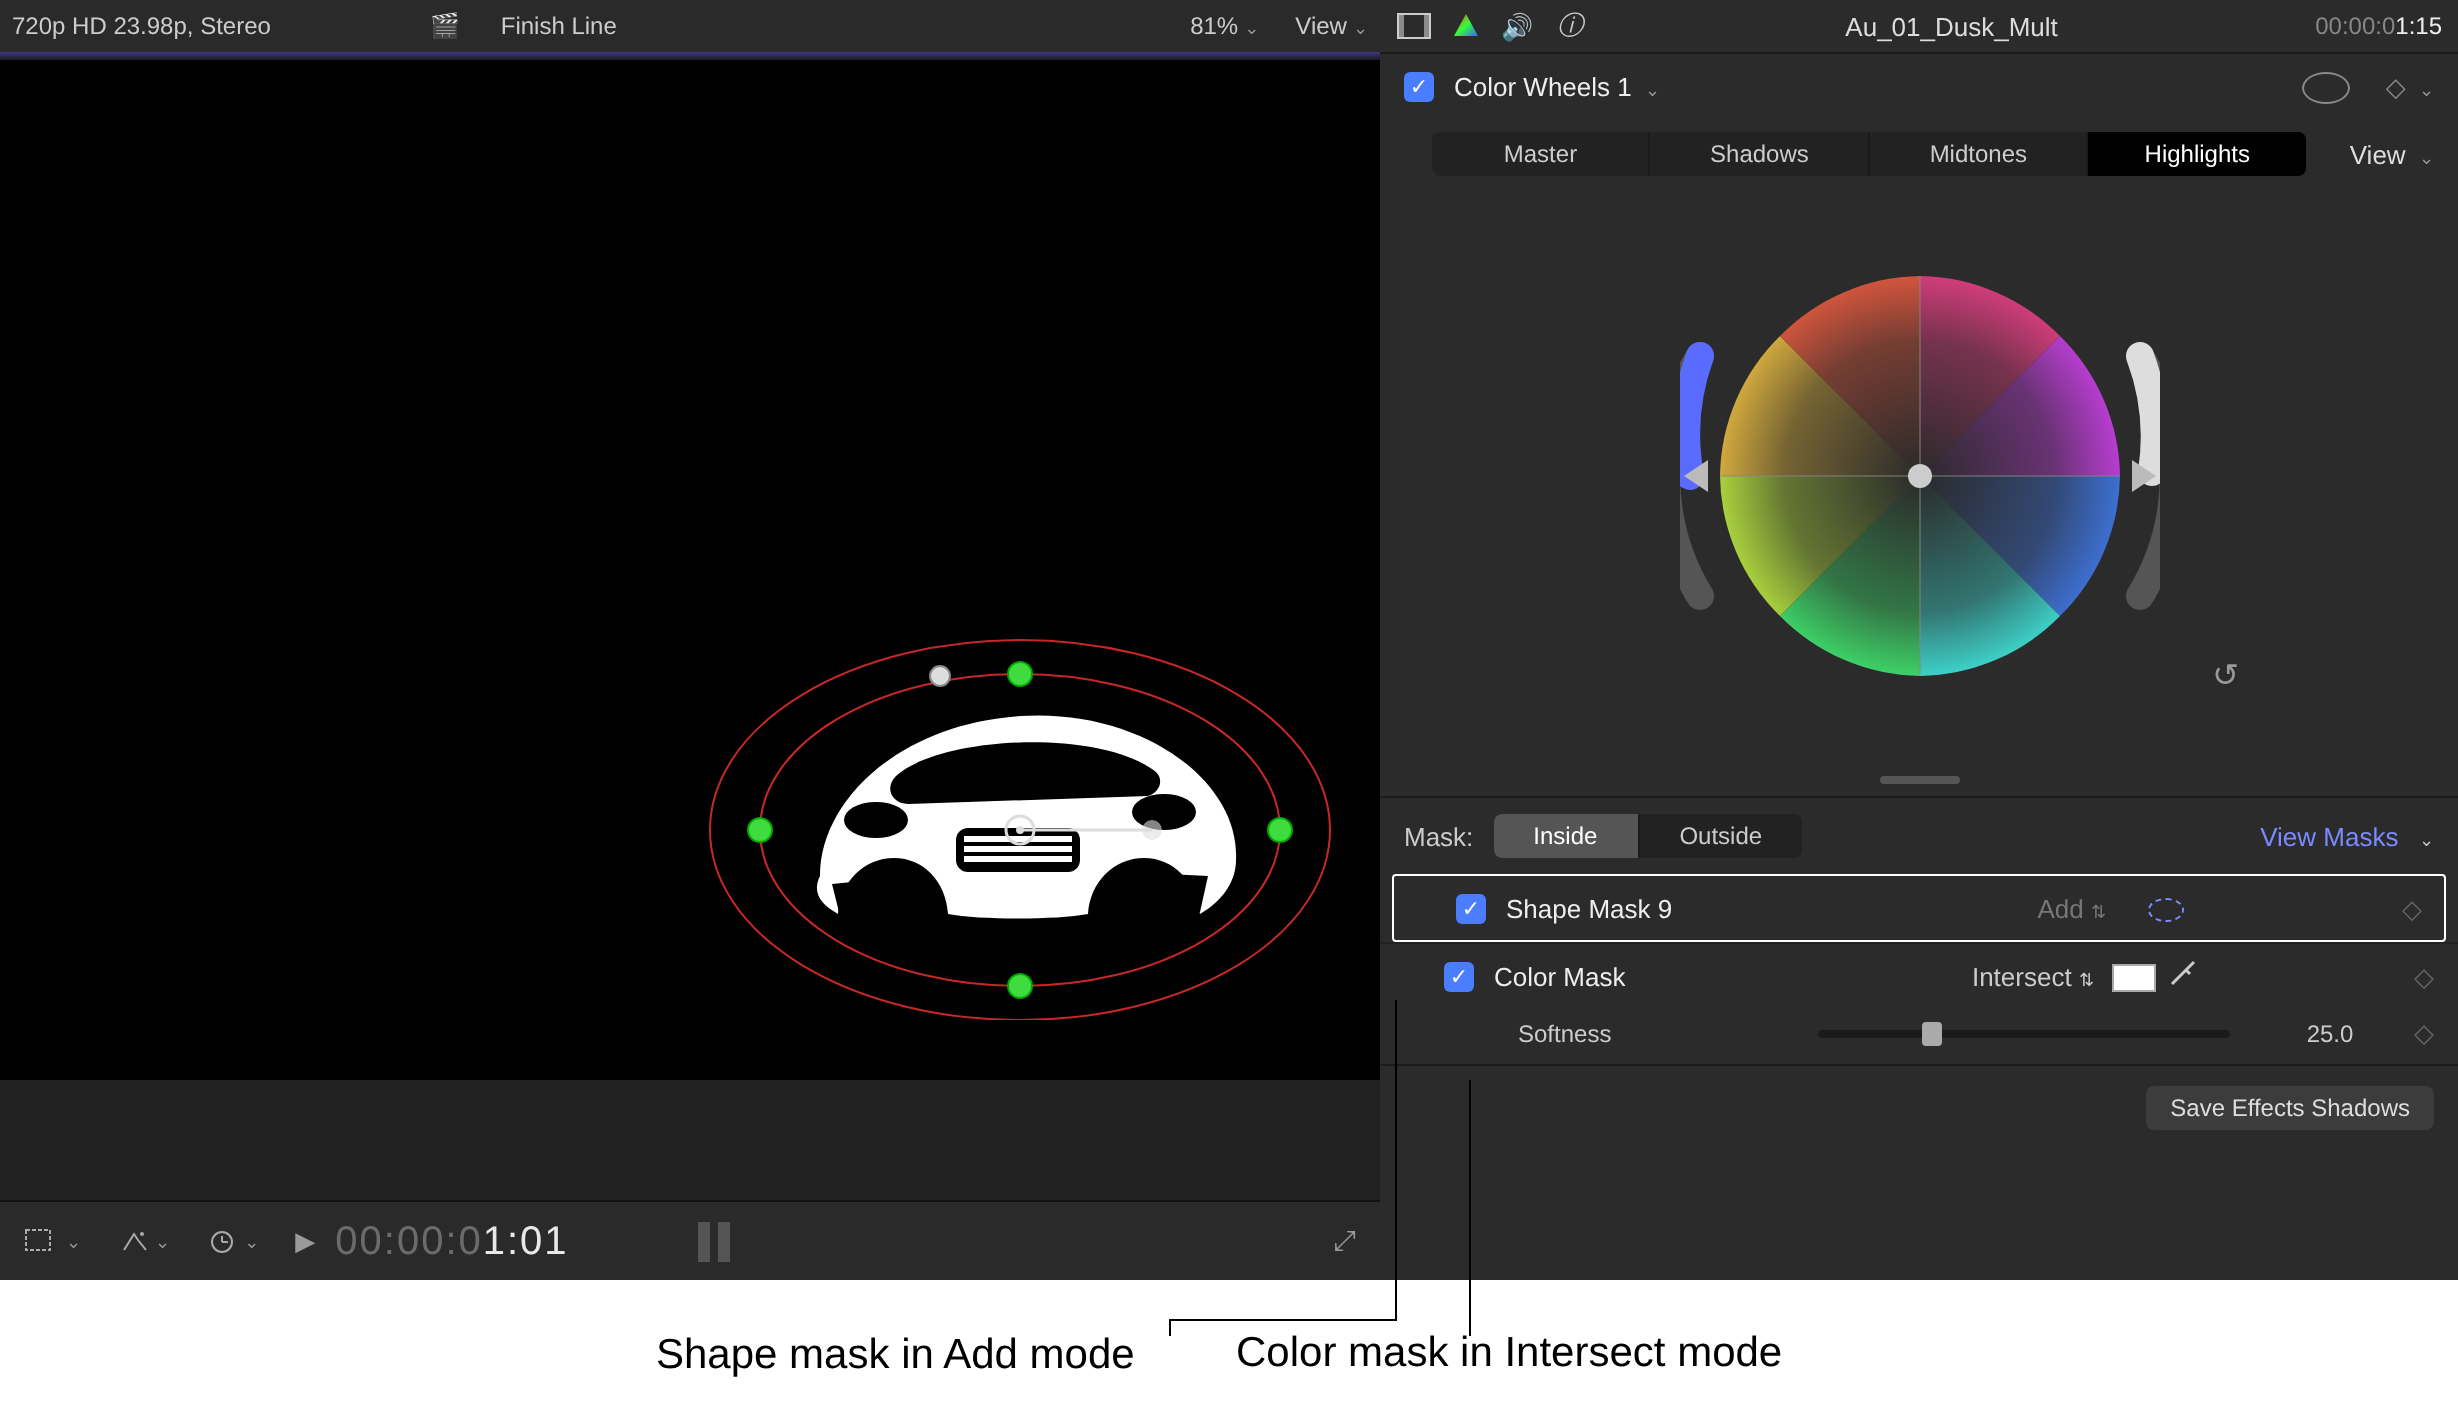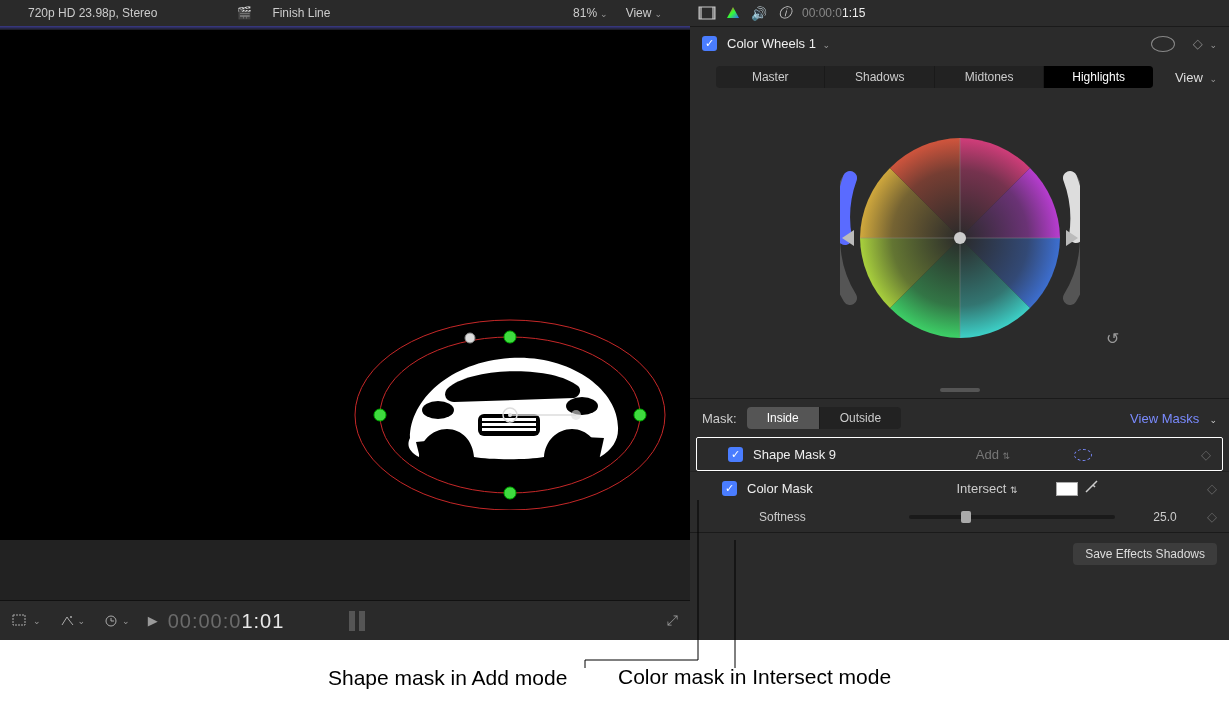--- a/index.html
+++ b/index.html
@@ -2,21 +2,21 @@
 <html><head>
 <meta charset="utf-8">
 <style>
 * { margin: 0; padding: 0; box-sizing: border-box; font-family: -apple-system, "Helvetica Neue", Arial, sans-serif; }
 body { background: #fff; width: 1229px; height: 702px; position: relative; overflow: hidden; }
 
 .app { position: absolute; top: 0; left: 0; width: 1229px; height: 640px; background: #1a1a1a; display: flex; }
 
 
 .viewer { width: 690px; background: #1c1c1c; display: flex; flex-direction: column; position: relative; }
-.viewer-header { height: 26px; background: #2a2a2a; display: flex; align-items: center; padding: 0 28px; color: #ccc; font-size: 12px; }
+.viewer-header { height: 26px; background: #2a2a2a; display: flex; align-items: center; padding: 0 6px; color: #ccc; font-size: 12px; }
 .vh-format { flex: 0 0 auto; }
 .vh-clap { margin-left: 80px; color: #999; }
 .vh-title { margin-left: 20px; flex: 1; }
 .vh-zoom { margin-right: 18px; }
 .vh-view { }
 .chev { font-size: 9px; margin-left: 3px; color: #999; }
 .viewer-strip { height: 4px; background: linear-gradient(#3a3a8a, #1a1a1a); }
 .viewer-canvas { flex: 1; background: #000; position: relative; }
 .canvas-car { position: absolute; left: 350px; top: 280px; width: 320px; height: 200px; }
 .canvas-car svg { width: 100%; height: 100%; }
@@ -64,21 +64,21 @@
 .seg-sm { display: flex; background: #222; border-radius: 4px; overflow: hidden; height: 22px; }
 .seg-sm div { padding: 0 20px; display: flex; align-items: center; font-size: 12px; color: #ccc; border-right: 1px solid #1a1a1a; }
 .seg-sm div:last-child { border-right: none; }
 .seg-sm .active { background: #555; color: #fff; }
 .view-masks { margin-left: auto; color: #7a8bff; font-size: 13px; }
 
 .mask-row { display: flex; align-items: center; padding: 6px 12px; height: 34px; border-top: 1px solid #222; }
 .mask-row.hl { outline: 1px solid #fff; outline-offset: -1px; margin: 0 6px; border-radius: 2px; }
 .mask-row .checkbox { margin-left: 20px; }
 .mask-name { flex: 0 0 180px; color: #eee; }
-.mask-mode { flex: 0 0 120px; text-align: center; }
+.mask-mode { flex: 0 0 120px; text-align: right; }
 .mask-mode.dim { color: #777; }
 .mask-vis { flex: 0 0 60px; display: flex; align-items: center; justify-content: center; gap: 6px; }
 .shape-icon { width: 18px; height: 12px; border: 1.5px dashed #7a8bff; border-radius: 50%; display: inline-block; }
 .swatch { width: 22px; height: 14px; background: #fff; border: 1px solid #aaa; }
 .eyedrop { color: #ccc; font-size: 14px; }
 .kf { margin-left: auto; color: #666; }
 
 .softness-row { display: flex; align-items: center; padding: 4px 12px 8px 9px; }
 .softness-label { margin-left: 60px; flex: 0 0 150px; color: #ccc; font-size: 12px; }
 .slider { flex: 1; height: 4px; background: #1a1a1a; border-radius: 2px; position: relative; margin-right: 20px; }
@@ -191,20 +191,21 @@
               <linearGradient id="rg" x1="0" y1="0" x2="1" y2="1">
                 <stop offset="0" stop-color="#f33"></stop>
                 <stop offset="0.5" stop-color="#3f3"></stop>
                 <stop offset="1" stop-color="#36f"></stop>
               </linearGradient>
             </defs>
           </svg>
       </span>
       <span class="icon" style="color:#ccc">🔊</span>
       <span class="icon" style="color:#ccc;font-style:italic;font-family:serif">ⓘ</span>
+      <span class="insp-title">Au_01_Dusk_Mult</span>
       <span class="insp-tc"><span>00:00:0</span><span class="tc-end">1:15</span></span>
     </div>
 
     <div class="effect-row">
       <span class="checkbox">✓</span>
       <span class="effect-name"><span>Color Wheels 1</span> <span class="chev">⌄</span></span>
       <span class="mask-icon"></span>
       <span class="keyframe-btn">◇ <span class="chev">⌄</span></span>
     </div>
 

